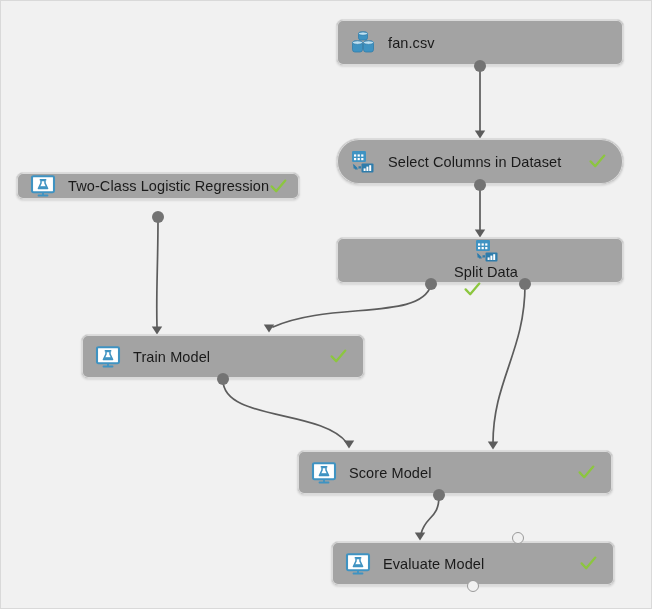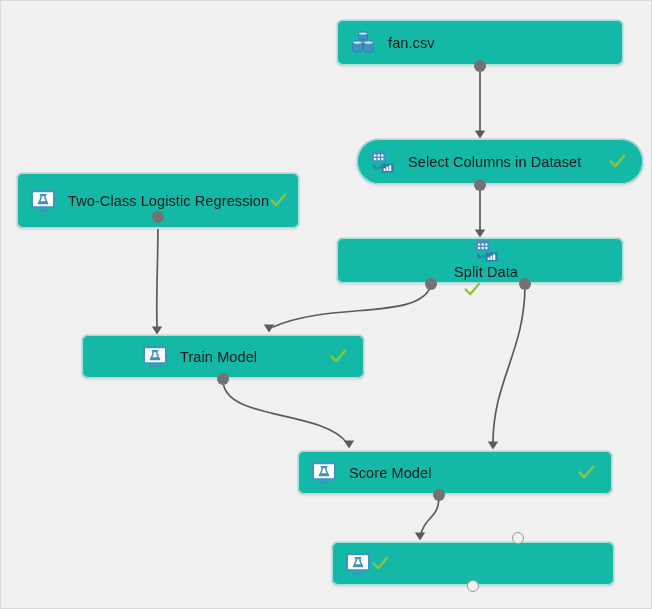--- a/index.html
+++ b/index.html
@@ -22,21 +22,21 @@
     position: absolute;
     left: 0; top: 0;
     width: 652px;
     height: 609px;
     pointer-events: none;
     z-index: 1;
   }
   .node {
     position: absolute;
     box-sizing: border-box;
-    background: #14b8a6;
+    background: #a3a3a3;
     border: 1px solid #dcdcdc;
     border-radius: 7px;
     box-shadow: 0 1px 2px rgba(0,0,0,0.10), 0 0 0 1px rgba(255,255,255,0.6) inset;
     display: flex;
     align-items: center;
     z-index: 2;
   }
   .node-icon {
     width: 26px;
     height: 26px;
@@ -104,21 +104,21 @@
       <rect x="8.5" y="2" width="9" height="8" rx="2.2"></rect>
       <ellipse cx="13" cy="3.6" rx="4.5" ry="1.7" fill="#bfe0f0"></ellipse>
       <rect x="2.5" y="11" width="10" height="11" rx="2.4"></rect>
       <ellipse cx="7.5" cy="12.6" rx="5" ry="1.8" fill="#bfe0f0"></ellipse>
       <rect x="13.5" y="11" width="10" height="11" rx="2.4"></rect>
       <ellipse cx="18.5" cy="12.6" rx="5" ry="1.8" fill="#bfe0f0"></ellipse>
     </g>
   </svg></span>
         <span class="node-label">fan.csv</span>
       </div>
-      <div class="node" style="left: 355px; top: 137px; width: 288px; height: 47px; border-radius: 23px;">
+      <div class="node" style="left: 335px; top: 137px; width: 288px; height: 47px; border-radius: 23px;">
         <span class="node-icon"><svg viewBox="0 0 26 26" width="26" height="26">
     <g>
       <rect x="2" y="2" width="14" height="11" rx="1.2" fill="#3f93c2"></rect>
       <g fill="#ffffff">
         <rect x="4" y="5.4" width="2.2" height="2.2"></rect>
         <rect x="7.6" y="5.4" width="2.2" height="2.2"></rect>
         <rect x="11.2" y="5.4" width="2.2" height="2.2"></rect>
         <rect x="4" y="9" width="2.2" height="2.2"></rect>
         <rect x="7.6" y="9" width="2.2" height="2.2"></rect>
         <rect x="11.2" y="9" width="2.2" height="2.2"></rect>
@@ -158,37 +158,37 @@
         <rect x="16.4" y="17.6" width="2" height="4.4"></rect>
         <rect x="19.2" y="16.2" width="2" height="5.8"></rect>
       </g>
     </g>
   </svg></span>
         <span class="node-label">Split Data</span>
         <span class="node-check"><svg viewBox="0 0 19 19" width="19" height="19">
     <path d="M2.6,9.4 L7.2,14.2 L16.3,3.6" fill="none" stroke="#8cc63f" stroke-width="2.3" stroke-linecap="round" stroke-linejoin="round"></path>
   </svg></span>
       </div>
-      <div class="node" style="left: 15px; top: 171px; width: 284px; height: 57px;">
+      <div class="node" style="left: 15px; top: 171px; width: 284px; height: 28px;">
         <span class="node-icon"><svg viewBox="0 0 26 26" width="26" height="26">
     <rect x="2" y="3.2" width="22" height="16" rx="1.4" fill="#ffffff" stroke="#3f93c2" stroke-width="2.1"></rect>
     <g fill="#3f93c2">
       <rect x="9.6" y="6" width="6.8" height="1.6" rx="0.5"></rect>
       <path d="M11,7.6 L11,10.2 L8.4,15.6 L17.6,15.6 L15,10.2 L15,7.6 Z" fill="none" stroke="#3f93c2" stroke-width="1.5" stroke-linejoin="round"></path>
       <rect x="9.3" y="13.2" width="7.4" height="2.4"></rect>
       <rect x="12.1" y="19.4" width="1.8" height="2.6"></rect>
       <rect x="7.6" y="21.6" width="10.8" height="1.9" rx="0.8"></rect>
     </g>
   </svg></span>
         <span class="node-label">Two-Class Logistic Regression</span>
         <span class="node-check"><svg viewBox="0 0 19 19" width="19" height="19">
     <path d="M2.6,9.4 L7.2,14.2 L16.3,3.6" fill="none" stroke="#8cc63f" stroke-width="2.3" stroke-linecap="round" stroke-linejoin="round"></path>
   </svg></span>
       </div>
-      <div class="node" style="left: 80px; top: 333px; width: 284px; height: 45px; padding-left: 47px;">
+      <div class="node" style="left: 80px; top: 333px; width: 284px; height: 45px;">
         <span class="node-icon"><svg viewBox="0 0 26 26" width="26" height="26">
     <rect x="2" y="3.2" width="22" height="16" rx="1.4" fill="#ffffff" stroke="#3f93c2" stroke-width="2.1"></rect>
     <g fill="#3f93c2">
       <rect x="9.6" y="6" width="6.8" height="1.6" rx="0.5"></rect>
       <path d="M11,7.6 L11,10.2 L8.4,15.6 L17.6,15.6 L15,10.2 L15,7.6 Z" fill="none" stroke="#3f93c2" stroke-width="1.5" stroke-linejoin="round"></path>
       <rect x="9.3" y="13.2" width="7.4" height="2.4"></rect>
       <rect x="12.1" y="19.4" width="1.8" height="2.6"></rect>
       <rect x="7.6" y="21.6" width="10.8" height="1.9" rx="0.8"></rect>
     </g>
   </svg></span>
@@ -217,20 +217,21 @@
         <span class="node-icon"><svg viewBox="0 0 26 26" width="26" height="26">
     <rect x="2" y="3.2" width="22" height="16" rx="1.4" fill="#ffffff" stroke="#3f93c2" stroke-width="2.1"></rect>
     <g fill="#3f93c2">
       <rect x="9.6" y="6" width="6.8" height="1.6" rx="0.5"></rect>
       <path d="M11,7.6 L11,10.2 L8.4,15.6 L17.6,15.6 L15,10.2 L15,7.6 Z" fill="none" stroke="#3f93c2" stroke-width="1.5" stroke-linejoin="round"></path>
       <rect x="9.3" y="13.2" width="7.4" height="2.4"></rect>
       <rect x="12.1" y="19.4" width="1.8" height="2.6"></rect>
       <rect x="7.6" y="21.6" width="10.8" height="1.9" rx="0.8"></rect>
     </g>
   </svg></span>
+        <span class="node-label">Evaluate Model</span>
         <span class="node-check"><svg viewBox="0 0 19 19" width="19" height="19">
     <path d="M2.6,9.4 L7.2,14.2 L16.3,3.6" fill="none" stroke="#8cc63f" stroke-width="2.3" stroke-linecap="round" stroke-linejoin="round"></path>
   </svg></span>
       </div>
     </div>
   <div id="port-layer">
       <div class="port port-filled" style="left: 473px; top: 59px;"></div>
       <div class="port port-filled" style="left: 473px; top: 178px;"></div>
       <div class="port port-filled" style="left: 424px; top: 277px;"></div>
       <div class="port port-filled" style="left: 518px; top: 277px;"></div>

